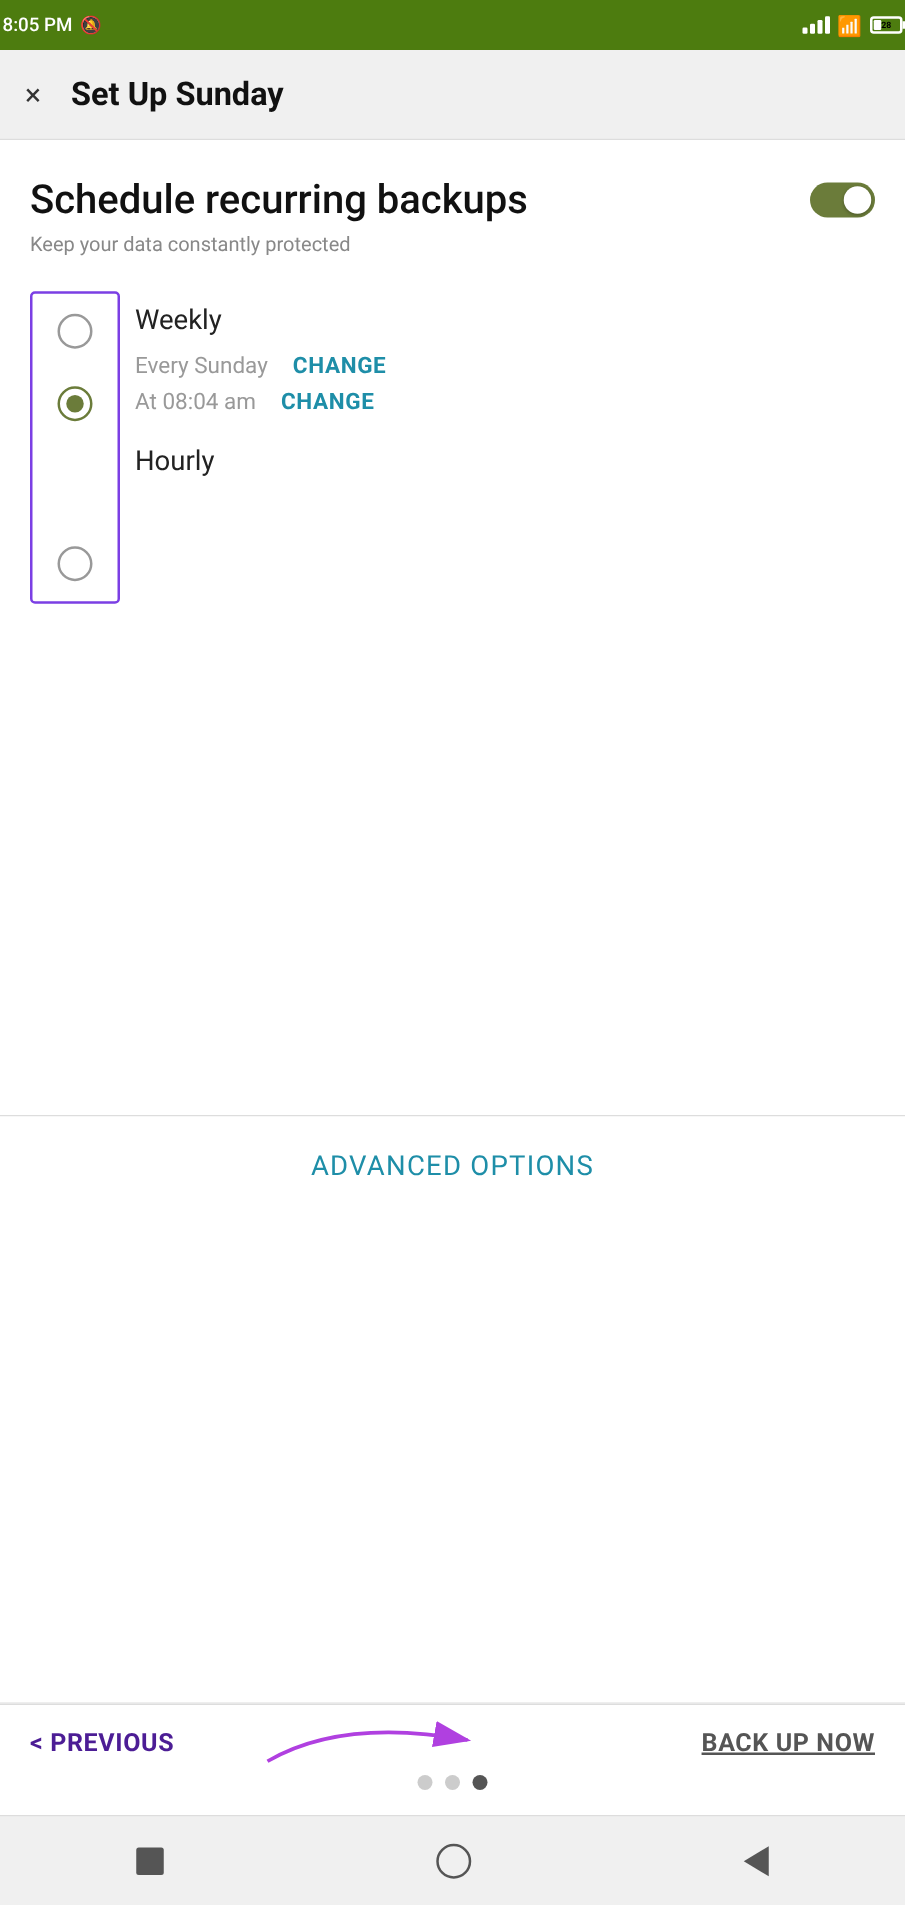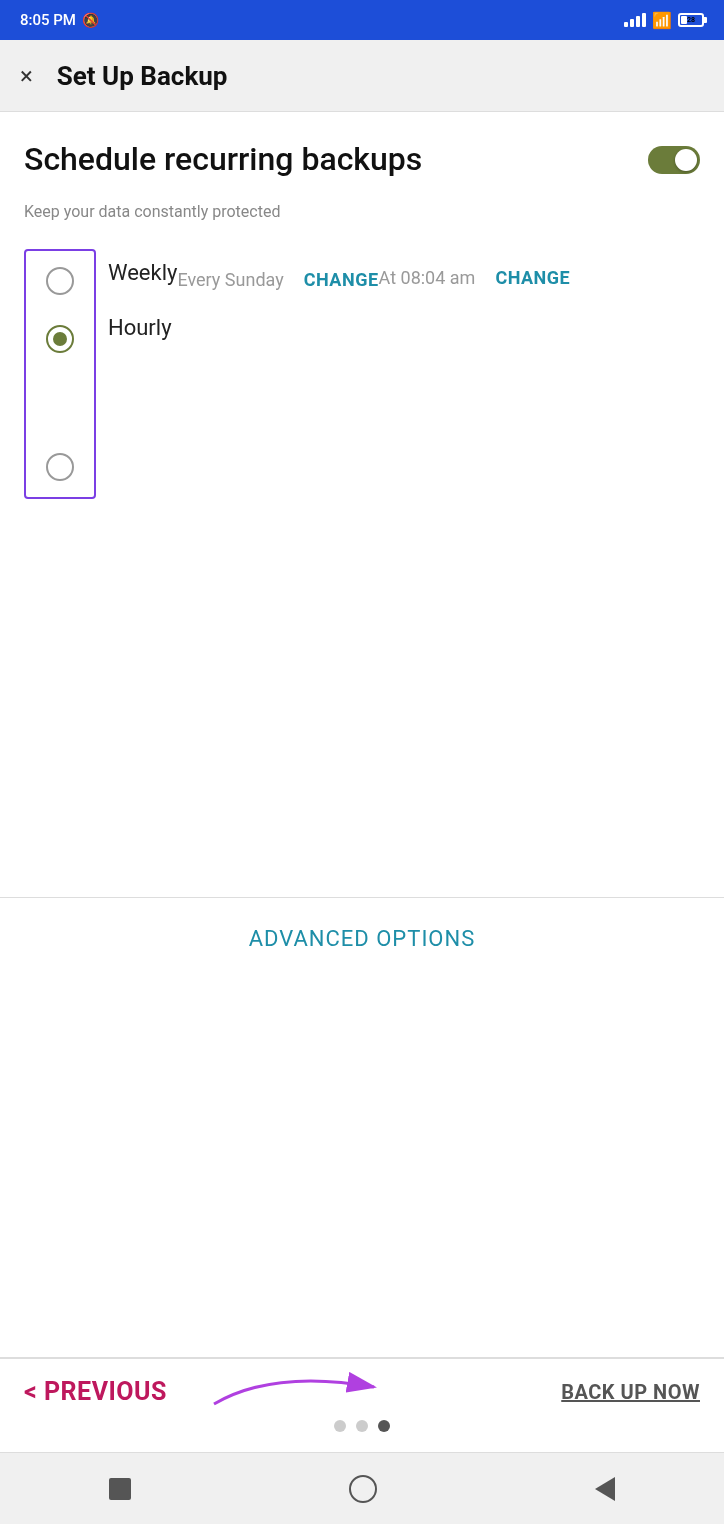--- a/index.html
+++ b/index.html
@@ -8,27 +8,27 @@
       width: 724px;
       min-height: 1524px;
       background: #fff;
       font-family: 'Roboto', Arial, sans-serif;
       display: flex;
       flex-direction: column;
     }
 
     
     .status-bar {
-      background: #1d4ed8;
+      background: #4d7c0f;
       color: #fff;
       height: 40px;
       display: flex;
       align-items: center;
       justify-content: space-between;
-      padding: 0 20px;
+      padding: 0 2px;
       font-size: 15px;
       font-weight: 500;
     }
     .status-left { display: flex; align-items: center; gap: 6px; }
     .status-right { display: flex; align-items: center; gap: 6px; }
     .signal-bars { display: flex; align-items: flex-end; gap: 2px; }
     .signal-bars span {
       background: #fff;
       width: 4px;
       display: inline-block;
@@ -97,21 +97,21 @@
     
     .main-content {
       flex: 1;
       padding: 28px 24px 20px 24px;
     }
 
     .section-header {
       display: flex;
       align-items: flex-start;
       justify-content: space-between;
-      margin-bottom: 24px;
+      margin-bottom: 8px;
     }
     .section-title {
       font-size: 32px;
       font-weight: 500;
       color: #111;
       line-height: 1.2;
       max-width: 580px;
     }
     .toggle-container {
       margin-top: 6px;
@@ -232,23 +232,23 @@
 
     .nav-row {
       display: flex;
       align-items: center;
       justify-content: space-between;
       margin-bottom: 14px;
       position: relative;
     }
 
     .prev-btn {
-      font-size: 25px;
+      font-size: 20px;
       font-weight: 700;
-      color: #be185d;
+      color: #4c1d95;
       cursor: pointer;
       text-transform: uppercase;
       letter-spacing: 0.5px;
     }
 
     .back-up-btn {
       font-size: 20px;
       font-weight: 700;
       color: #555;
       cursor: pointer;
@@ -337,21 +337,21 @@
     <span class="wifi-icon">📶</span>
     <div class="battery-box">
       <div class="battery-fill"></div>
       <span class="battery-text">28</span>
     </div>
   </div>
 </div>
 
 <div class="app-bar">
   <span class="app-bar-close">×</span>
-  <span class="app-bar-title">Set Up Backup</span>
+  <span class="app-bar-title">Set Up Sunday</span>
 </div>
 
 <div class="main-content">
   <div class="section-header">
     <span class="section-title">Schedule recurring backups</span>
     <div class="toggle-container">
       <div class="toggle"></div>
     </div>
   </div>
   <div class="section-subtitle">Keep your data constantly protected</div>
@@ -369,21 +369,21 @@
       </div>
 
       <div style="margin-bottom: 6px;">
         <div class="radio-btn"></div>
       </div>
     </div>
 
     <div style="flex:1; display:flex; flex-direction:column;">
 
 
-      <div class="option-row" style="padding-left:12px; padding-top:10px; padding-bottom:10px; flex-direction: row; align-items:flex-start;">
+      <div class="option-row" style="padding-left:12px; padding-top:10px; padding-bottom:10px; flex-direction: column; align-items:flex-start;">
         <span class="option-label">Weekly</span>
         <div class="option-detail-row" style="margin-top:10px;">
           <span class="option-detail-text">Every Sunday</span>
           <span class="change-btn">CHANGE</span>
         </div>
         <div class="option-detail-row" style="margin-top:8px;">
           <span class="option-detail-text">At 08:04 am</span>
           <span class="change-btn">CHANGE</span>
         </div>
       </div>

